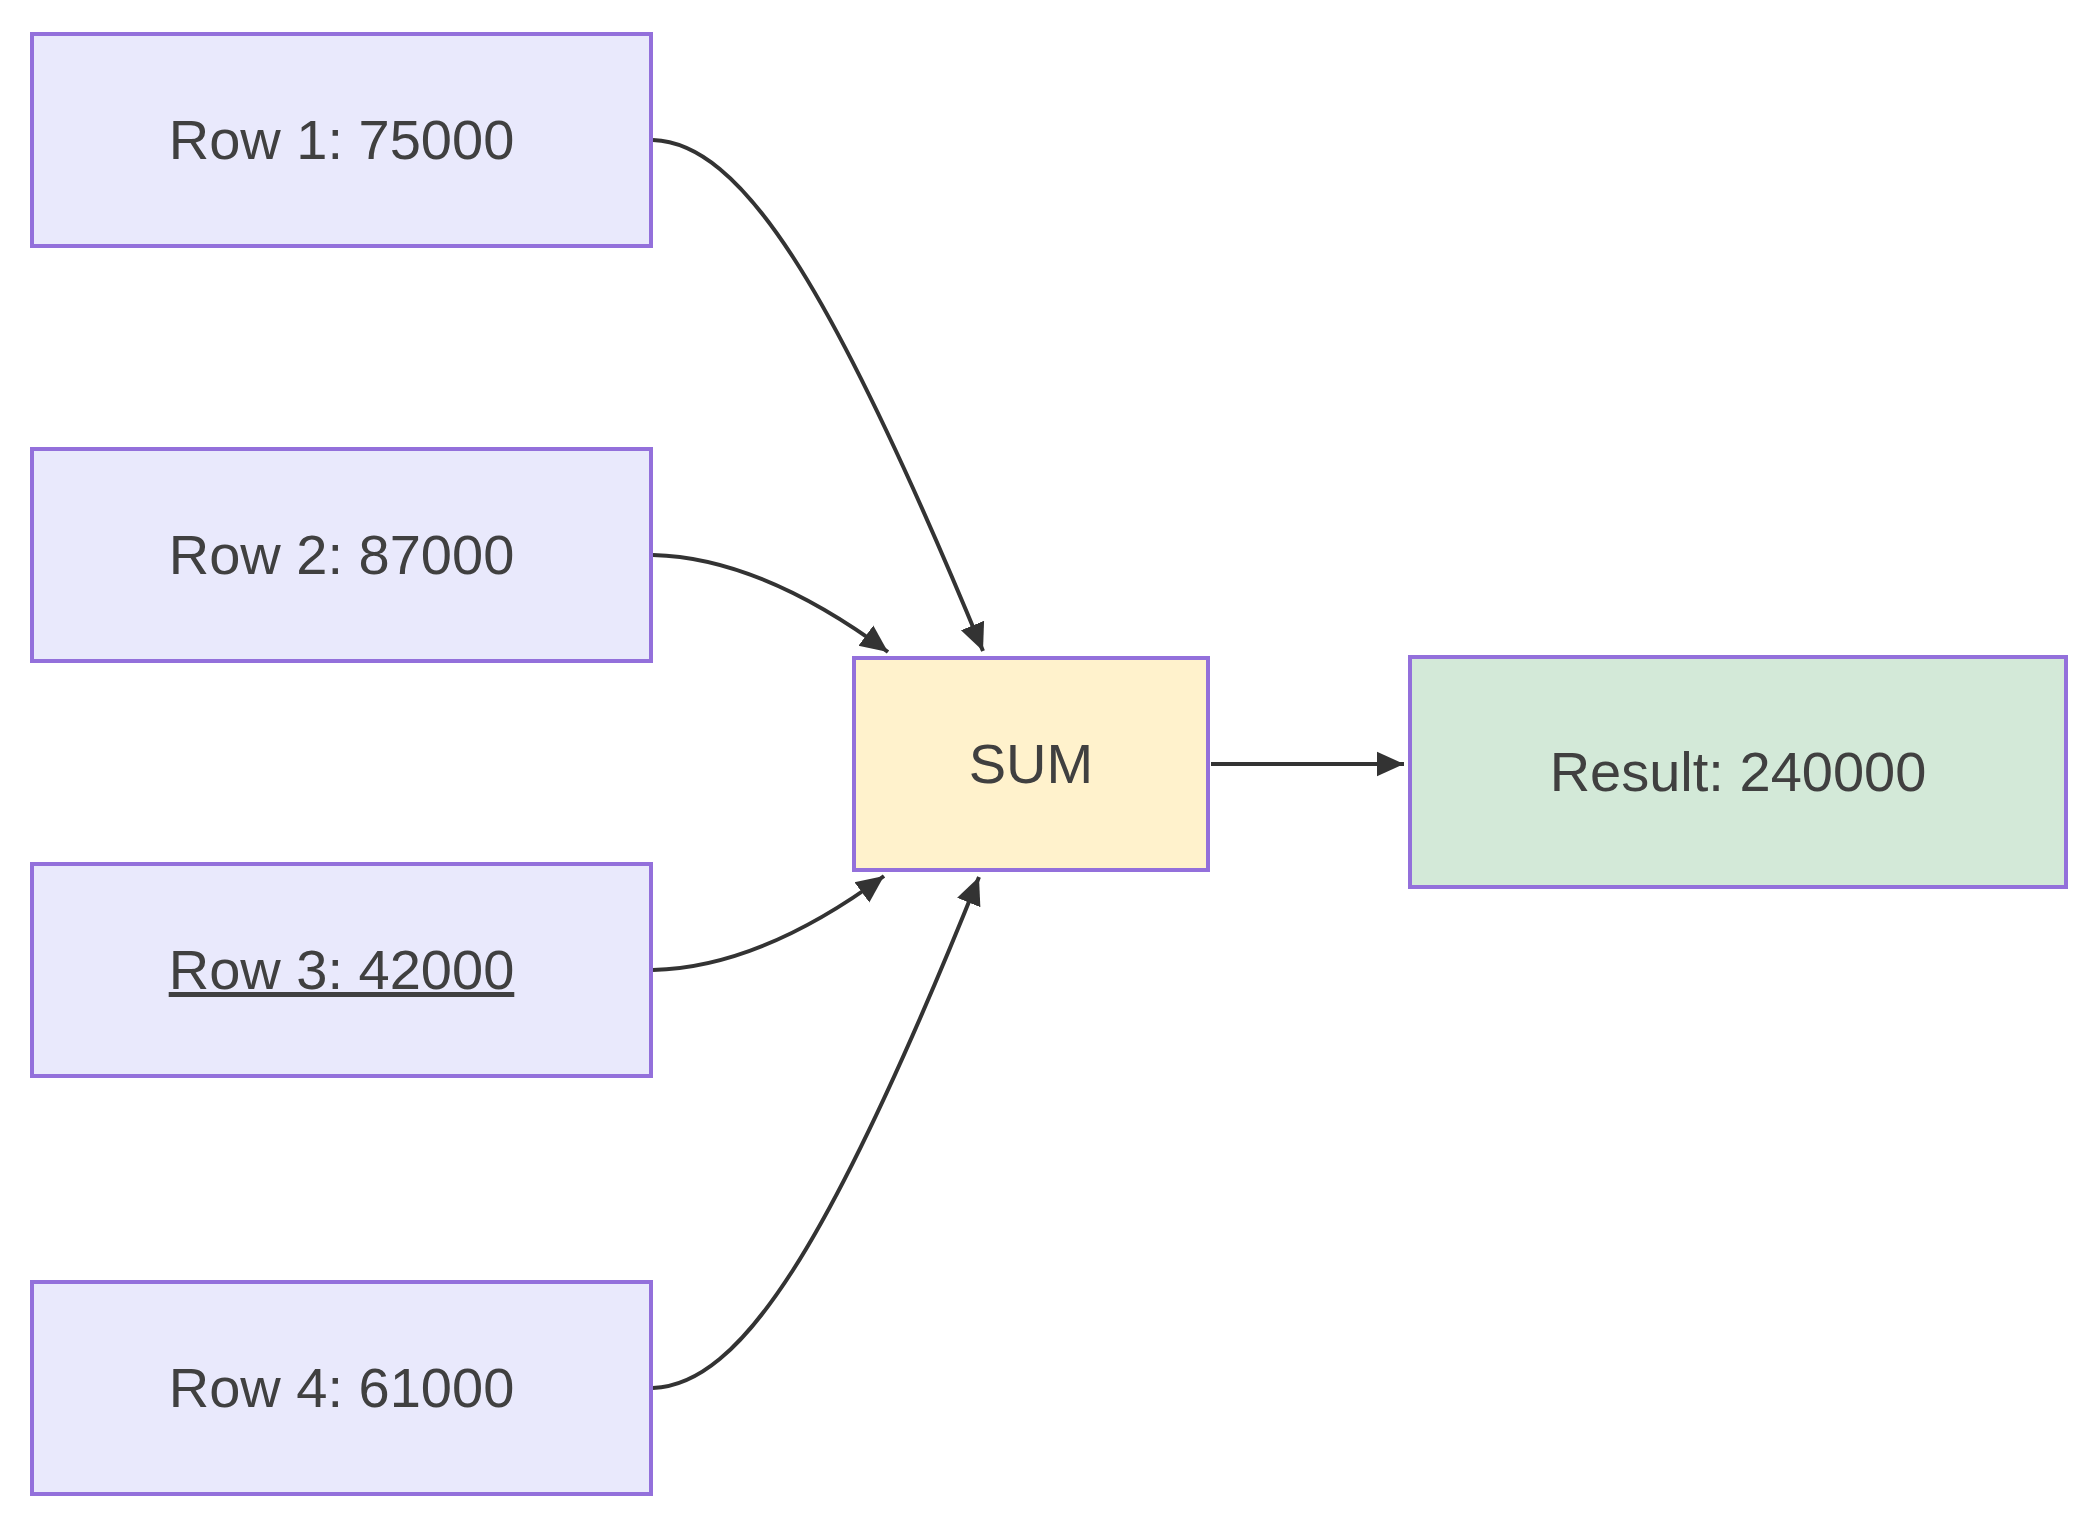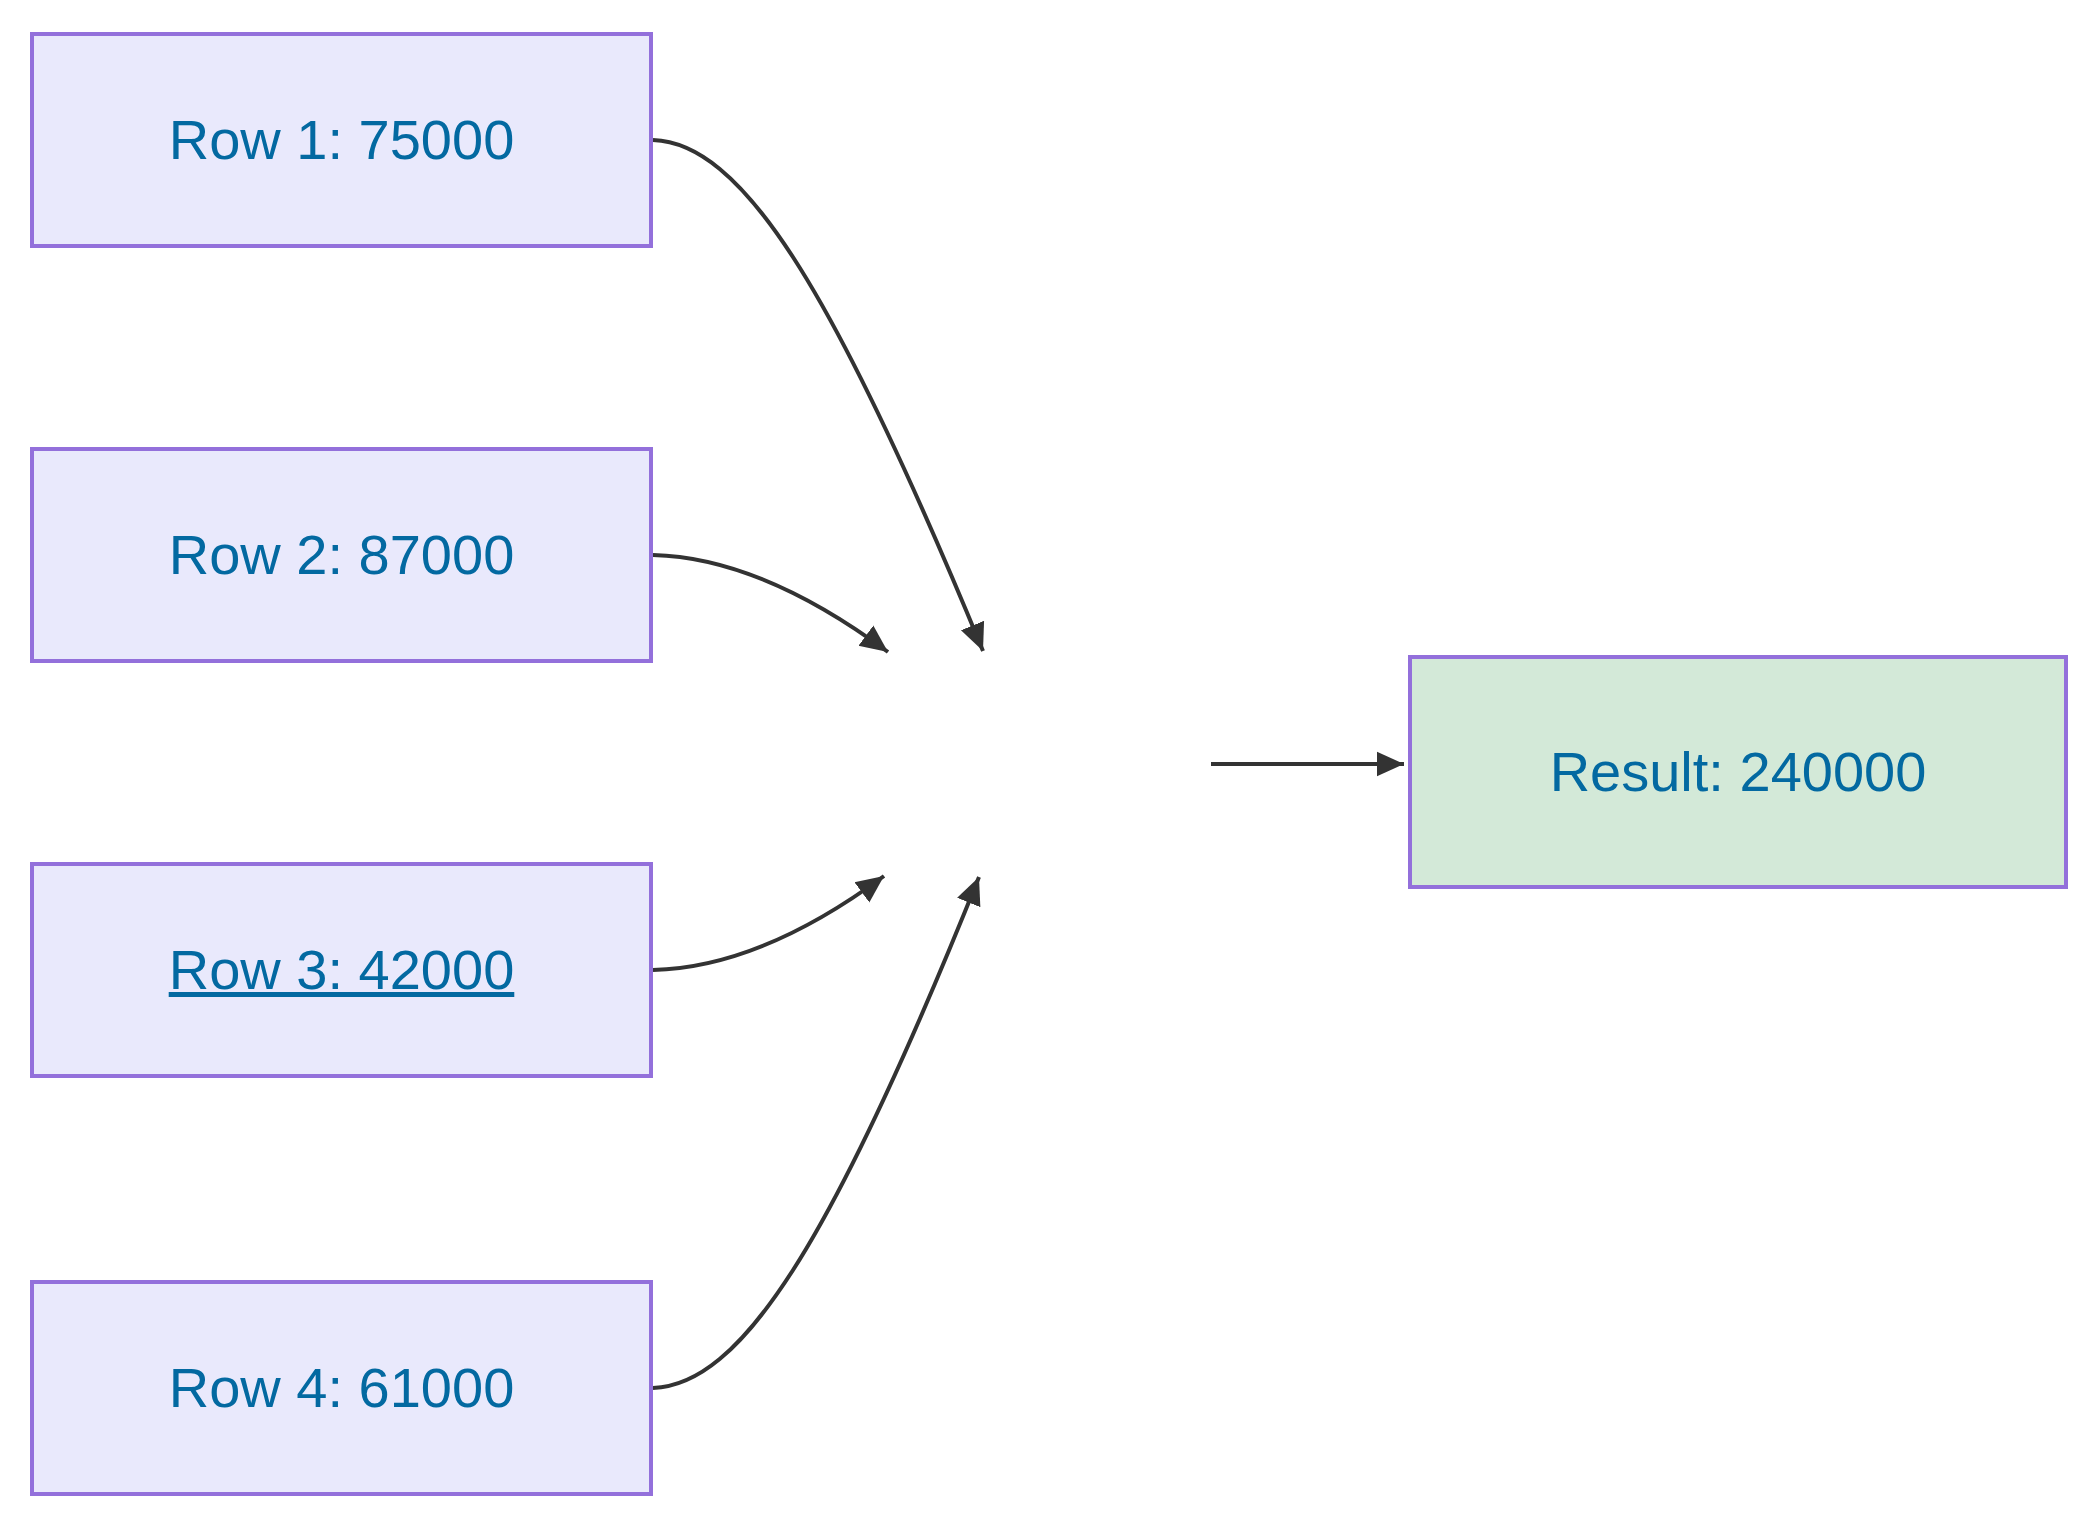--- a/index.html
+++ b/index.html
@@ -23,21 +23,21 @@
     height: 1528px;
   }
   .node {
     position: absolute;
     box-sizing: border-box;
     border: 4px solid #9370DB;
     display: flex;
     align-items: center;
     justify-content: center;
     text-align: center;
-    color: #0369a1;
+    color: #404040;
     font-size: 56px;
     line-height: 1.1;
   }
   .node-row {
     left: 30px;
     width: 623px;
     height: 216px;
     background: #E9E9FC;
   }
   .node-row1 { top: 32px; }
@@ -91,18 +91,21 @@
   </div>
 
   <div class="node node-row node-row3">
     <span>Row 3: 42000</span>
   </div>
 
   <div class="node node-row node-row4">
     <span>Row 4: 61000</span>
   </div>
 
+  <div class="node node-sum">
+    <span>SUM</span>
+  </div>
 
   <div class="node node-result">
     <span>Result: 240000</span>
   </div>
 
 </div>
 
 </body></html>

